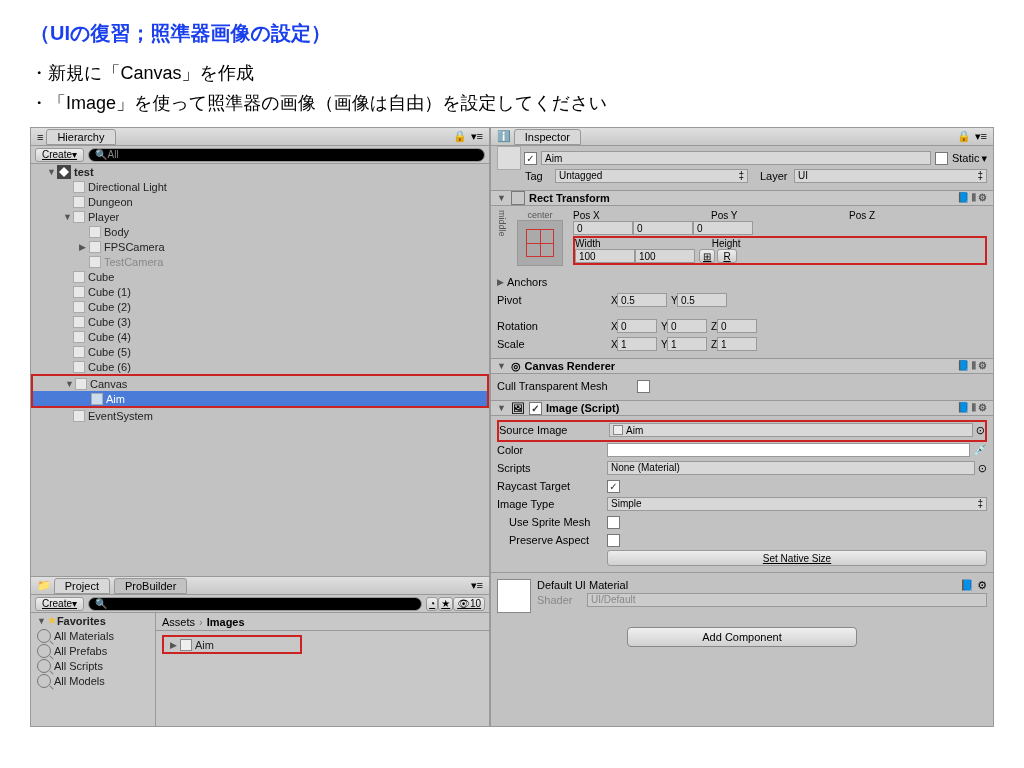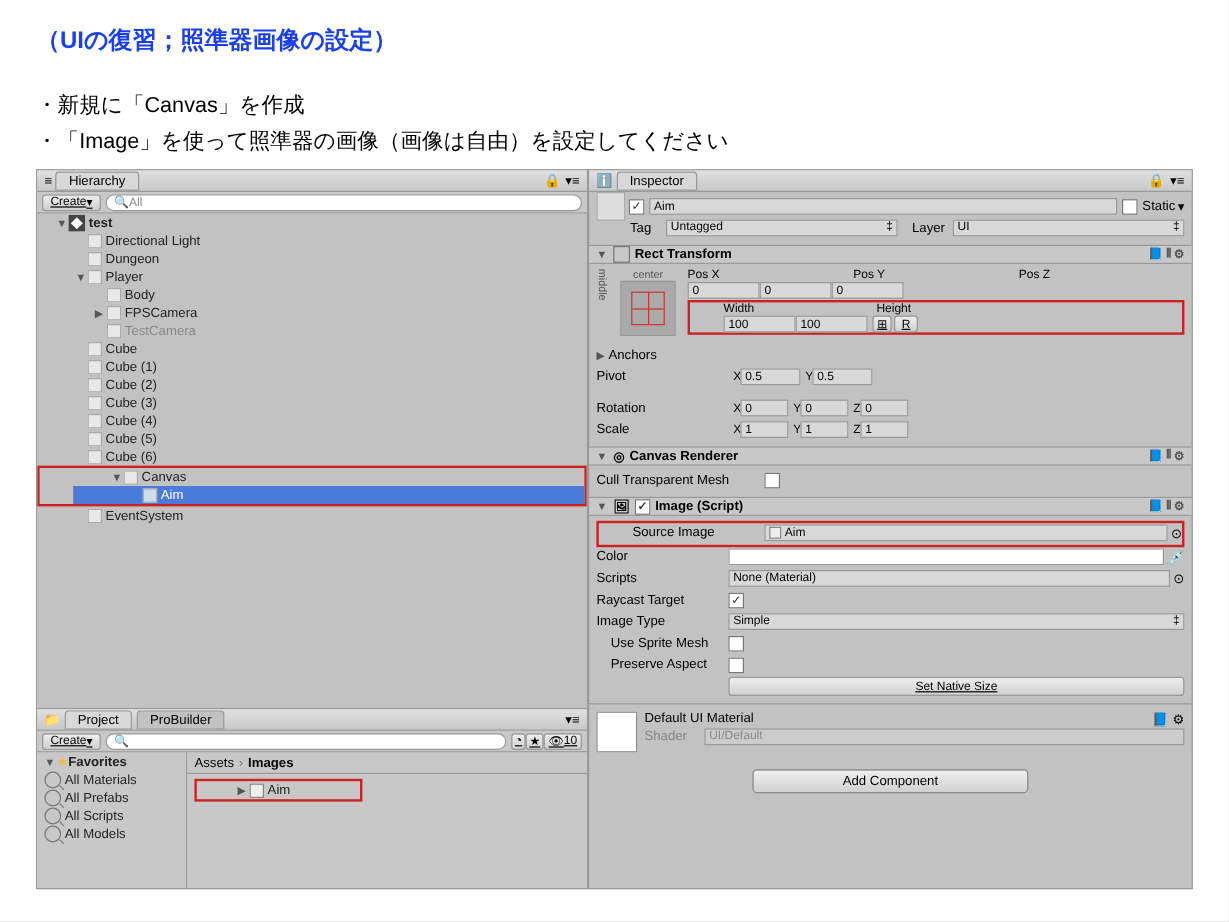--- a/index.html
+++ b/index.html
@@ -1,34 +1,34 @@
 <!DOCTYPE html>
 <html><head>
 <meta charset="utf-8">
 <style>
 * { box-sizing: border-box; margin: 0; padding: 0; }
 body { font-family: "Hiragino Kaku Gothic Pro", Arial, sans-serif; font-size: 11px; background: #fff; width: 1024px; height: 768px; padding: 20px 30px; }
-.title { color: #1a3fee; font-size: 20px; font-weight: bold; margin-bottom: 28px; }
+.title { color: #1a3fee; font-size: 20px; font-weight: bold; margin-bottom: 14px; }
 .bullets { font-size: 18px; margin-bottom: 12px; }
 .bullets li { list-style: none; margin-bottom: 6px; }
 .editor { display: flex; background: #ccc; height: 600px; }
 .panel { background: #c2c2c2; border: 1px solid #999; display: flex; flex-direction: column; }
 .panel-head { background: linear-gradient(#e0e0e0,#c8c8c8); height: 18px; display: flex; align-items: center; padding: 0 6px; border-bottom: 1px solid #999; font-size: 11px; }
 .panel-head .tab { background: #d8d8d8; border: 1px solid #999; padding: 1px 10px; border-radius: 3px 3px 0 0; margin-right: 4px; }
 .panel-toolbar { height: 18px; display: flex; align-items: center; padding: 0 4px; background: #c8c8c8; border-bottom: 1px solid #999; }
 .btn { background: linear-gradient(#eee,#d0d0d0); border: 1px solid #999; border-radius: 3px; padding: 0 6px; height: 14px; font-size: 10px; display: inline-flex; align-items: center; text-decoration: underline; }
-.search { flex: 1; background: #ffffff; border: 1px solid #999; border-radius: 8px; height: 14px; font-size: 10px; padding: 0 6px; margin-left: 4px; color: #888; }
+.search { flex: 1; background: #000000; border: 1px solid #999; border-radius: 8px; height: 14px; font-size: 10px; padding: 0 6px; margin-left: 4px; color: #888; }
 .hierarchy-list { flex: 1; overflow: auto; background: #c2c2c2; }
 .row { display: flex; align-items: center; height: 15px; padding-left: 6px; font-size: 11px; color: #222; }
 .row.sel { background: #4a7bd8; color: #fff; }
 .row.dim { color: #888; }
 .arrow { width: 10px; color: #555; font-size: 9px; }
 .cube { width: 12px; height: 12px; background: #e8e8e8; border: 1px solid #aaa; margin-right: 3px; }
 .ind1 { padding-left: 16px; } .ind2 { padding-left: 32px; } .ind3 { padding-left: 48px; }
-.redbox { border: 2px solid #cc2222; padding-left: 28px; }
+.redbox { border: 2px solid #cc2222; }
 .left { width: 460px; display: flex; flex-direction: column; }
 .project { border-top: 1px solid #999; background: #c2c2c2; height: 150px; display: flex; flex-direction: column; }
 .proj-body { display: flex; flex: 1; }
 .proj-left { width: 125px; border-right: 1px solid #999; background: #c8c8c8; }
 .proj-left .row { padding-left: 6px; }
 .proj-right { flex: 1; background: #c8c8c8; }
 .breadcrumb { height: 18px; border-bottom: 1px solid #999; display: flex; align-items: center; padding: 0 6px; font-size: 11px; }
 .right { flex: 1; background: #c2c2c2; }
 .insp-body { padding: 4px 6px; }
 .insp-row { display: flex; align-items: center; margin-bottom: 2px; height: 16px; }

